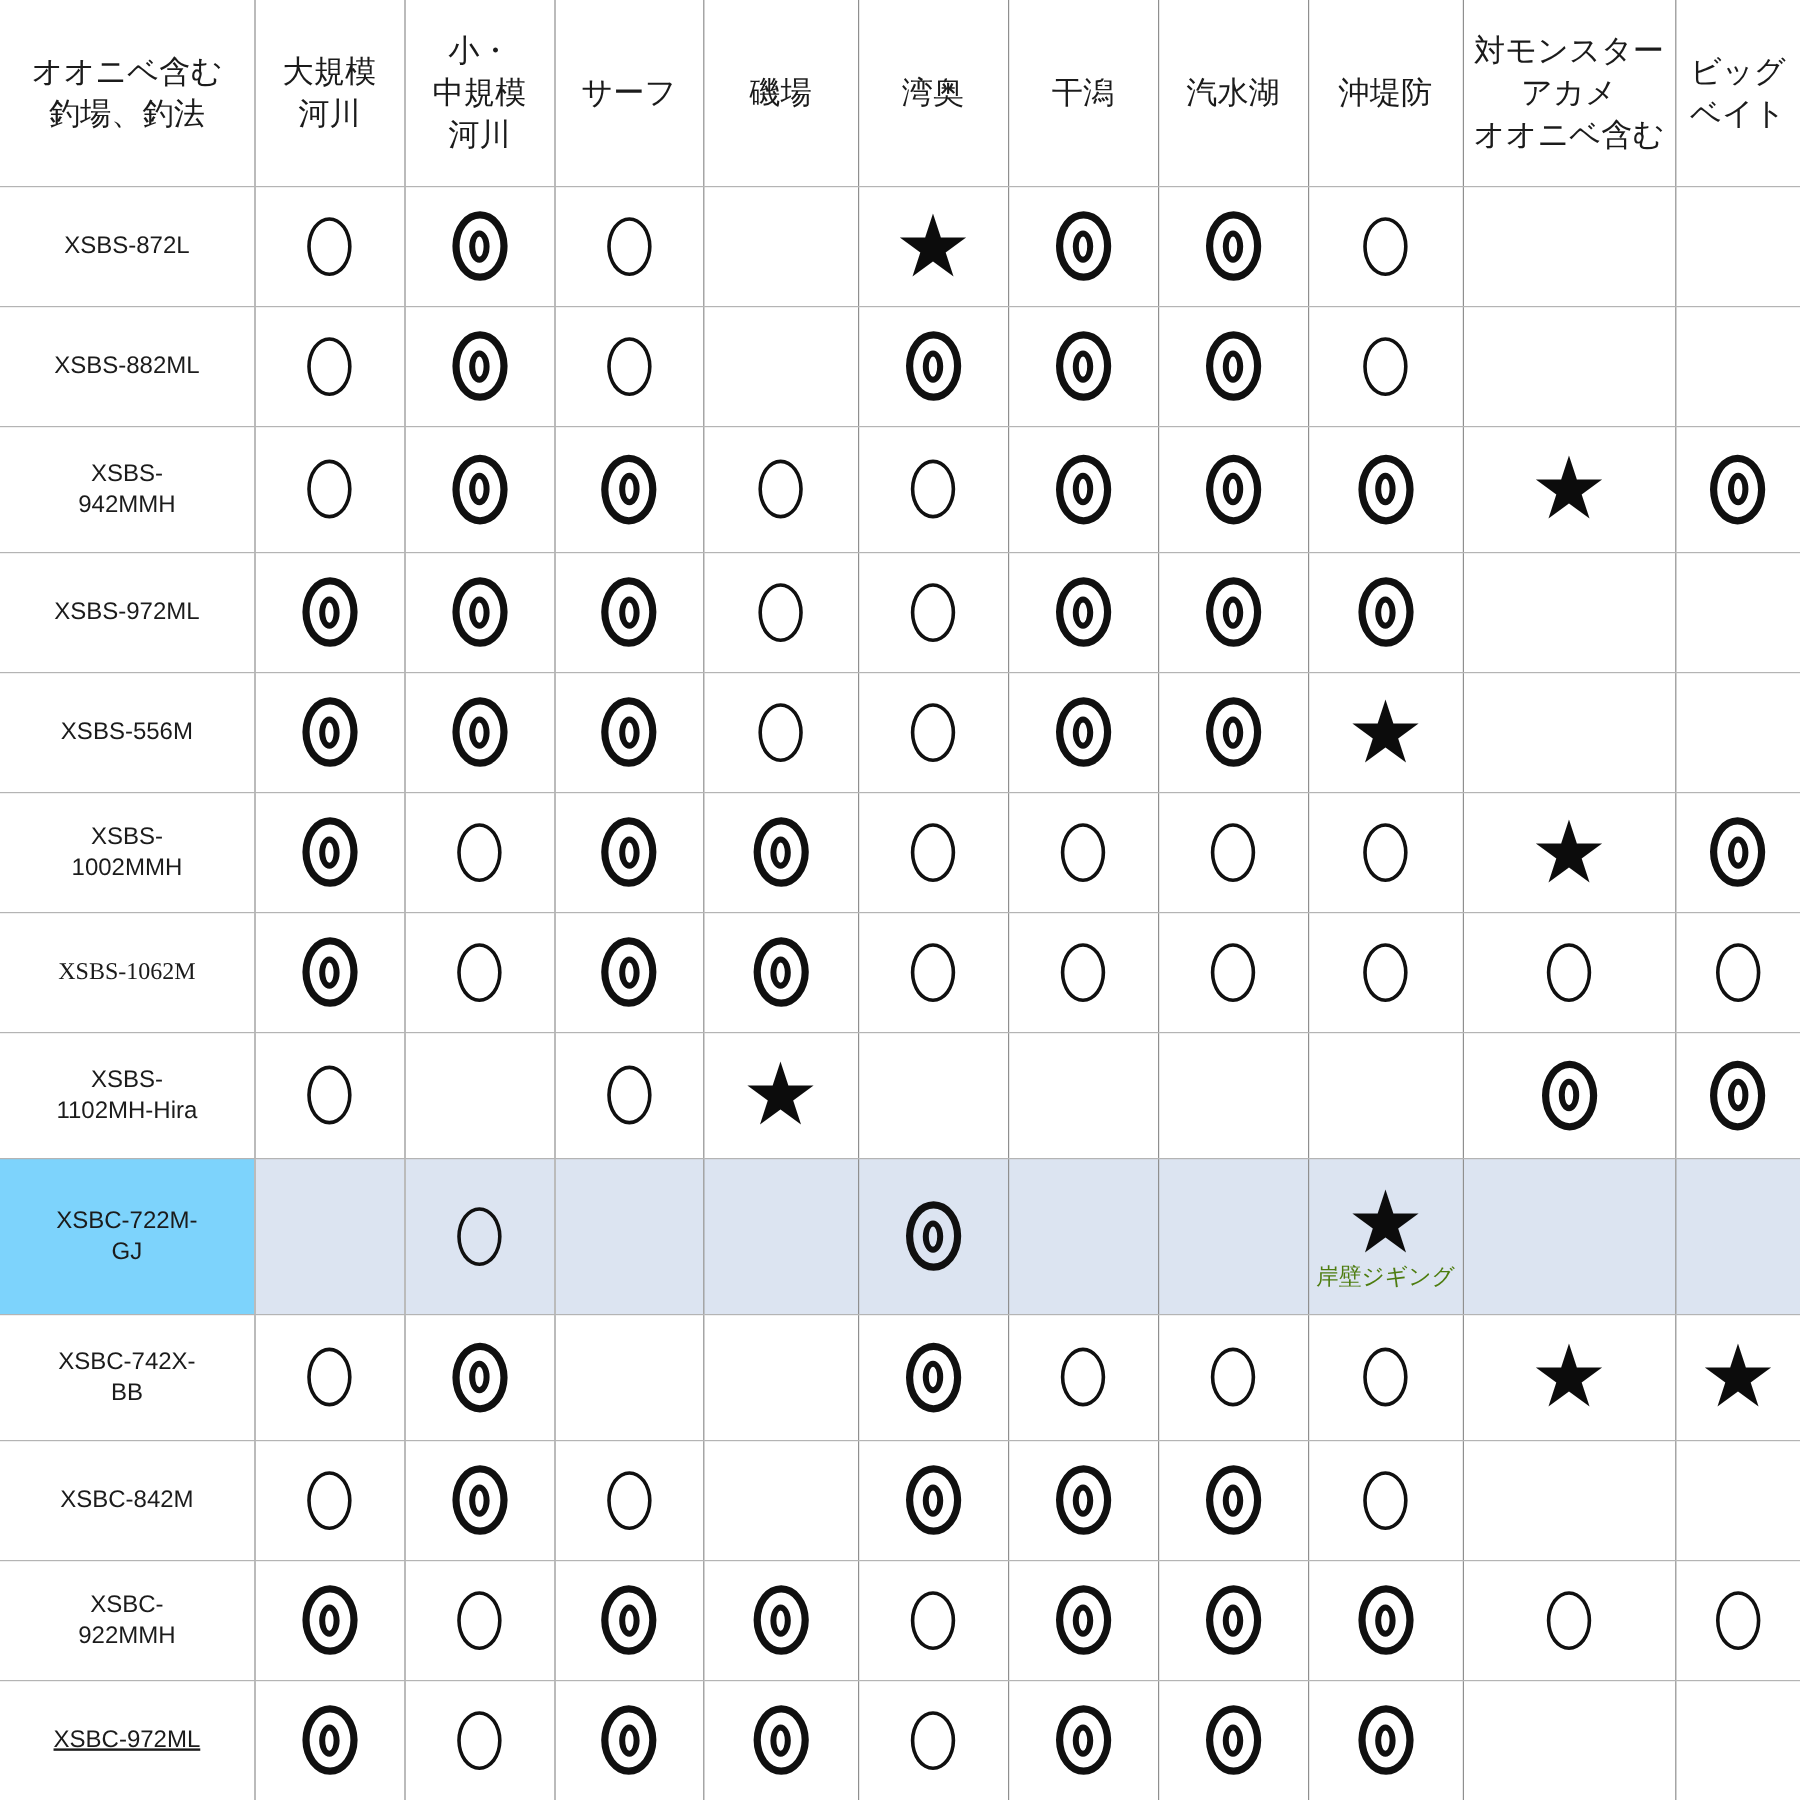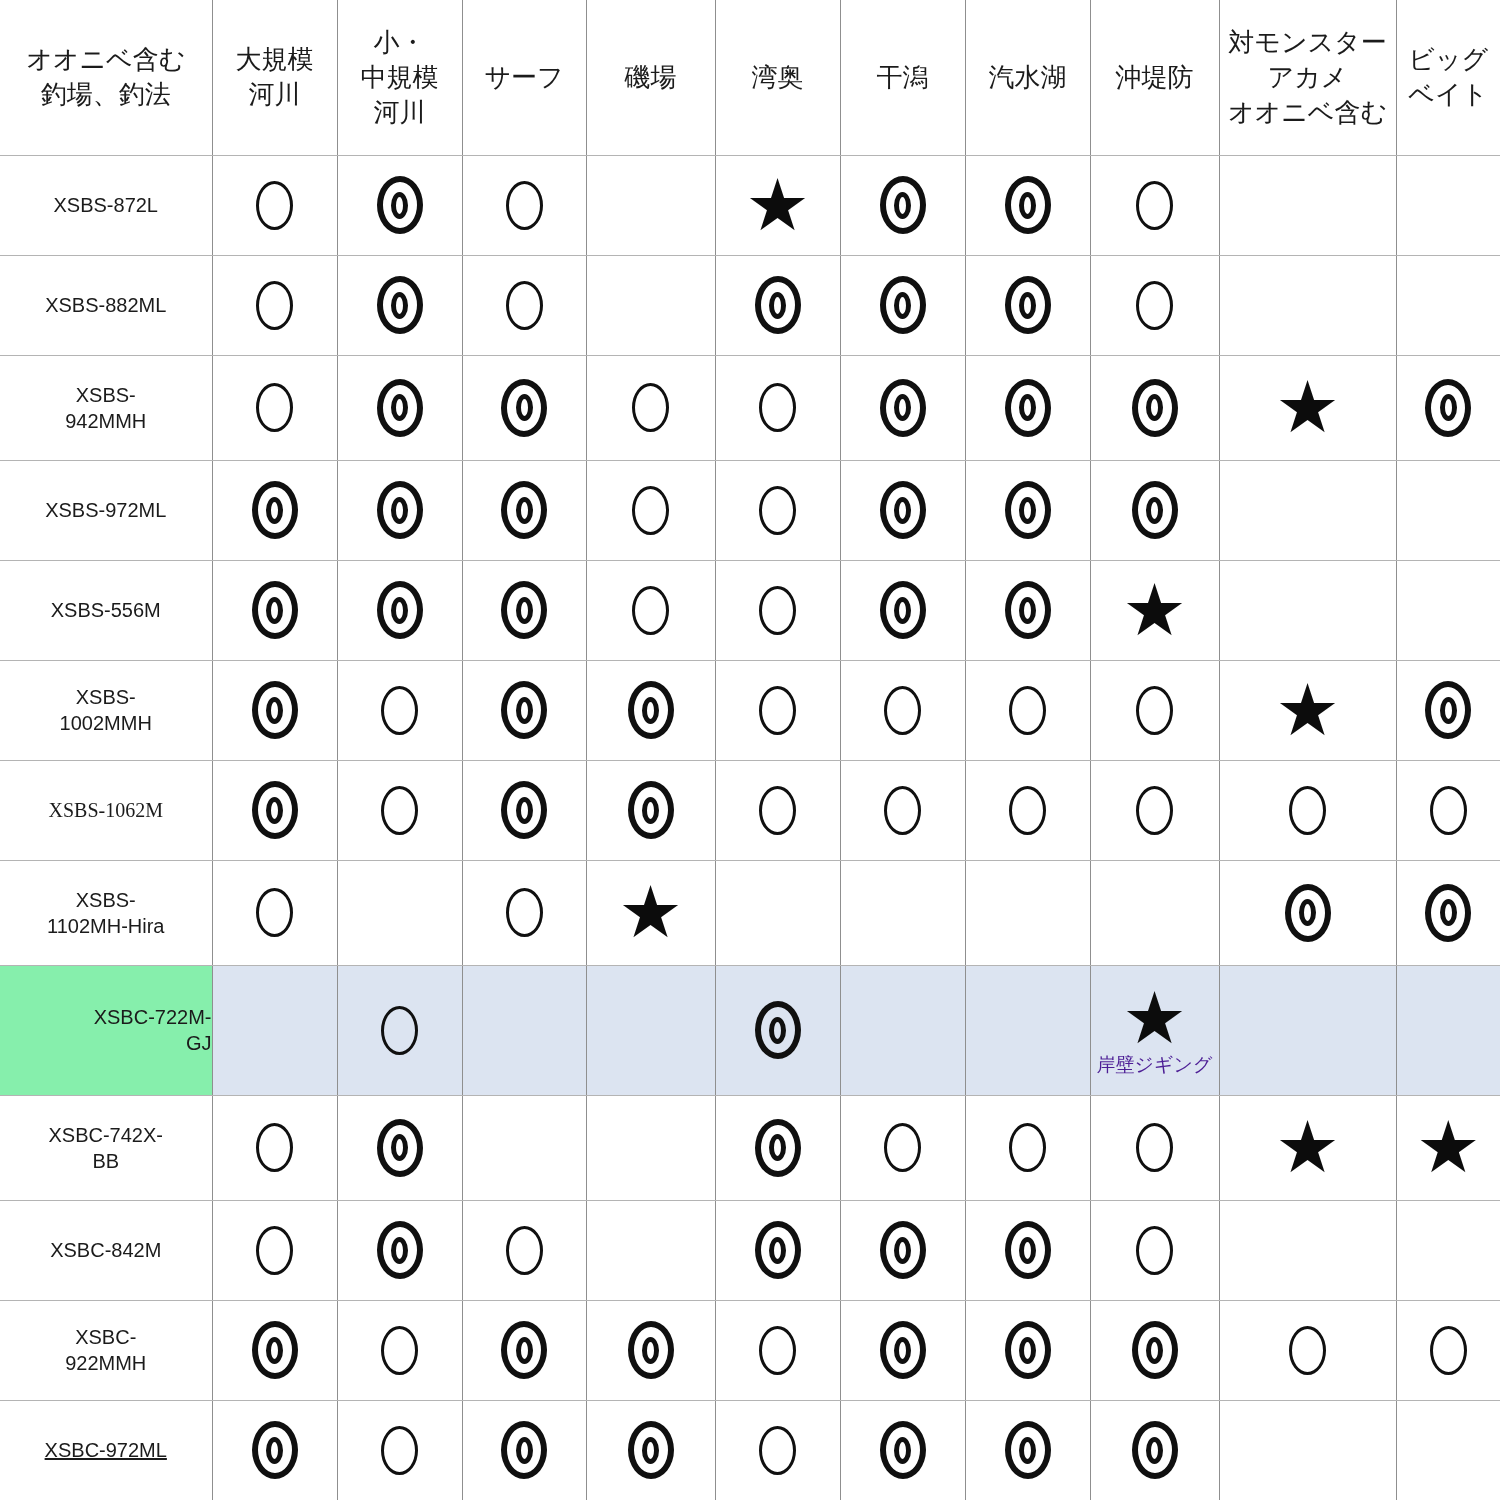--- a/index.html
+++ b/index.html
@@ -76,21 +76,21 @@
     box-sizing: border-box;
   }
   .star-glyph {
     font-family: "DejaVu Sans", sans-serif;
     font-size: 72px;
     line-height: 0.95;
     color: #0c0c0c;
   }
   .cell-note {
     font-size: 19px;
-    color: #4c1d95;
+    color: #4d7c0f;
     line-height: 1.1;
   }
 </style>
 </head>
 <body>
 
 <div id="stage">
   <table class="matrix">
     <colgroup>
         <col style="width: 212px;">
@@ -557,21 +557,21 @@
           </td>
           <td>
             <div class="sym-wrap">
               <div class="circle-double">
                 <div class="inner"></div>
               </div>
             </div>
           </td>
         </tr>
         <tr class="highlight" style="height: 130px;">
-          <td class="model-cell" style="background: #86efac; text-align: right;">XSBC-722M-
+          <td class="model-cell" style="background: #7dd3fc;">XSBC-722M-
 GJ</td>
           <td style="background: rgb(220, 228, 241);"></td>
           <td style="background: rgb(220, 228, 241);">
             <div class="sym-wrap">
               <div class="circle-single"></div>
             </div>
           </td>
           <td style="background: rgb(220, 228, 241);"></td>
           <td style="background: rgb(220, 228, 241);"></td>
           <td style="background: rgb(220, 228, 241);">

